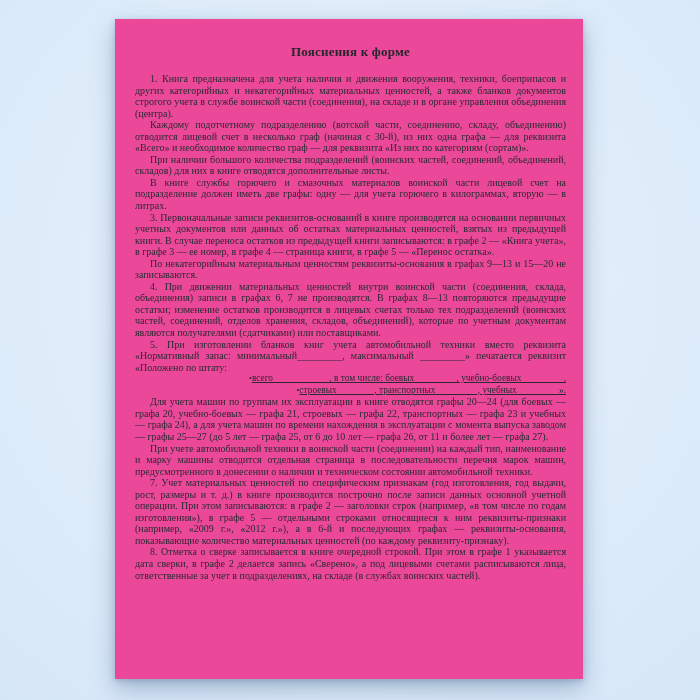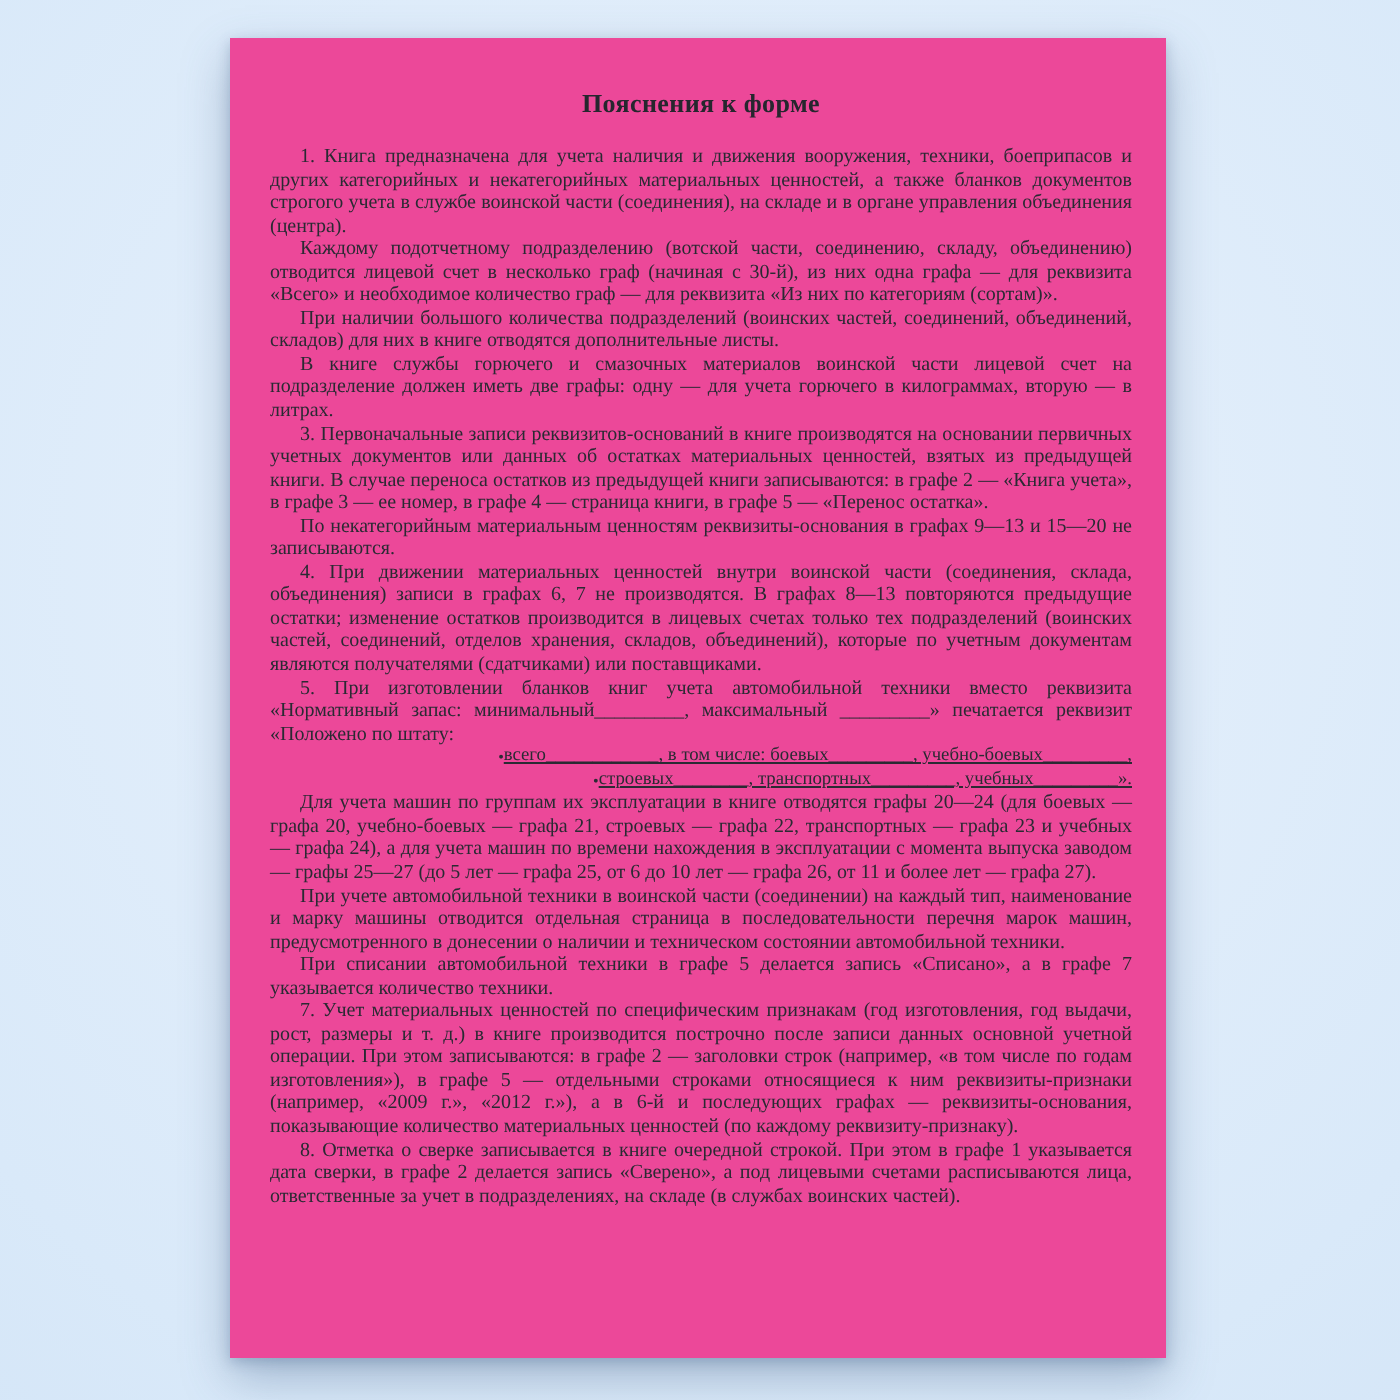--- a/index.html
+++ b/index.html
@@ -79,17 +79,16 @@
 
     <div class="bullet">
       <span class="marker">•</span><span>всего____________, в том числе: боевых_________, учебно-боевых_________,</span>
     </div>
     <div class="bullet">
       <span class="marker">•</span><span>строевых________, транспортных_________, учебных_________».</span>
     </div>
 
     <p class="para">Для учета машин по группам их эксплуатации в книге отводятся графы 20—24 (для боевых — графа 20, учебно-боевых — графа 21, строевых — графа 22, транспортных — графа 23 и учебных — графа 24), а для учета машин по времени нахождения в эксплуатации с момента выпуска заводом — графы 25—27 (до 5 лет — графа 25, от 6 до 10 лет — графа 26, от 11 и более лет — графа 27).</p>
     <p class="para">При учете автомобильной техники в воинской части (соединении) на каждый тип, наименование и марку машины отводится отдельная страница в последовательности перечня марок машин, предусмотренного в донесении о наличии и техническом состоянии автомобильной техники.</p>
-    <p class="para">При списании автомобильной техники в графе 5 делается запись «Списано», а в графе 7 указывается количество техники.</p>
     <p class="para">7. Учет материальных ценностей по специфическим признакам (год изготовления, год выдачи, рост, размеры и т. д.) в книге производится построчно после записи данных основной учетной операции. При этом записываются: в графе 2 — заголовки строк (например, «в том числе по годам изготовления»), в графе 5 — отдельными строками относящиеся к ним реквизиты-признаки (например, «2009 г.», «2012 г.»), а в 6-й и последующих графах — реквизиты-основания, показывающие количество материальных ценностей (по каждому реквизиту-признаку).</p>
     <p class="para">8. Отметка о сверке записывается в книге очередной строкой. При этом в графе 1 указывается дата сверки, в графе 2 делается запись «Сверено», а под лицевыми счетами расписываются лица, ответственные за учет в подразделениях, на складе (в службах воинских частей).</p>
   </div>
 </div>
 
 </body></html>

